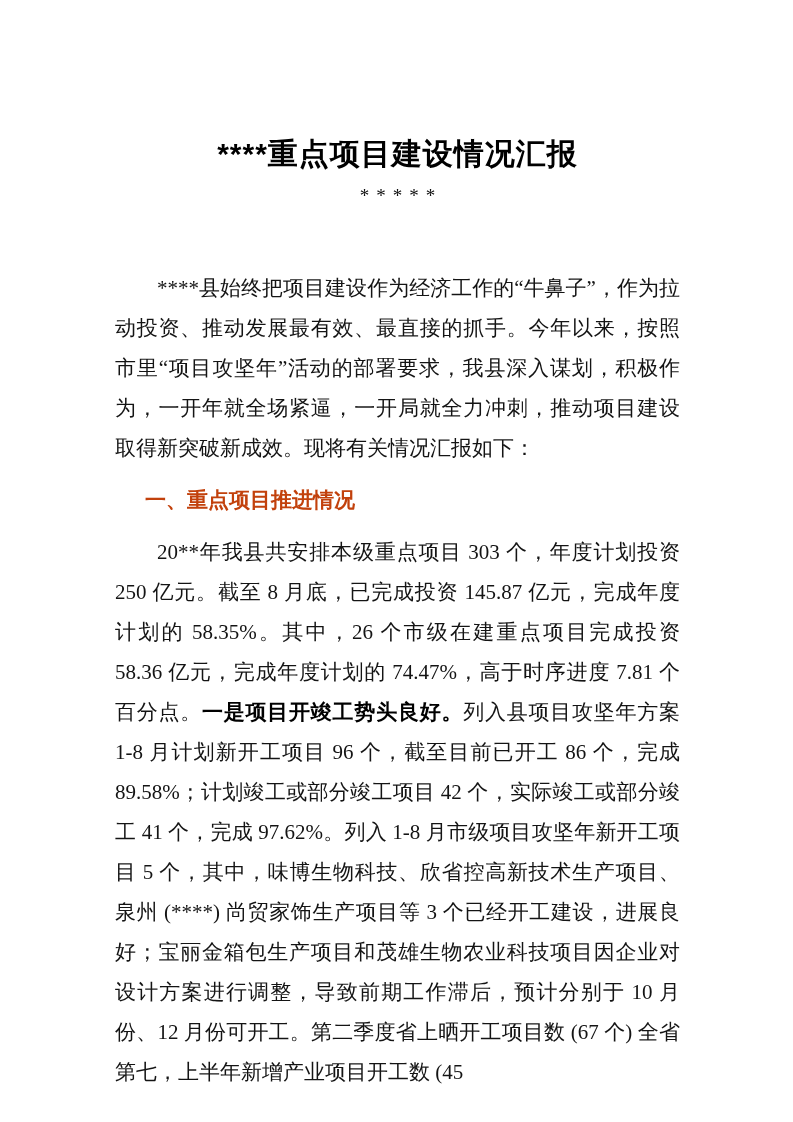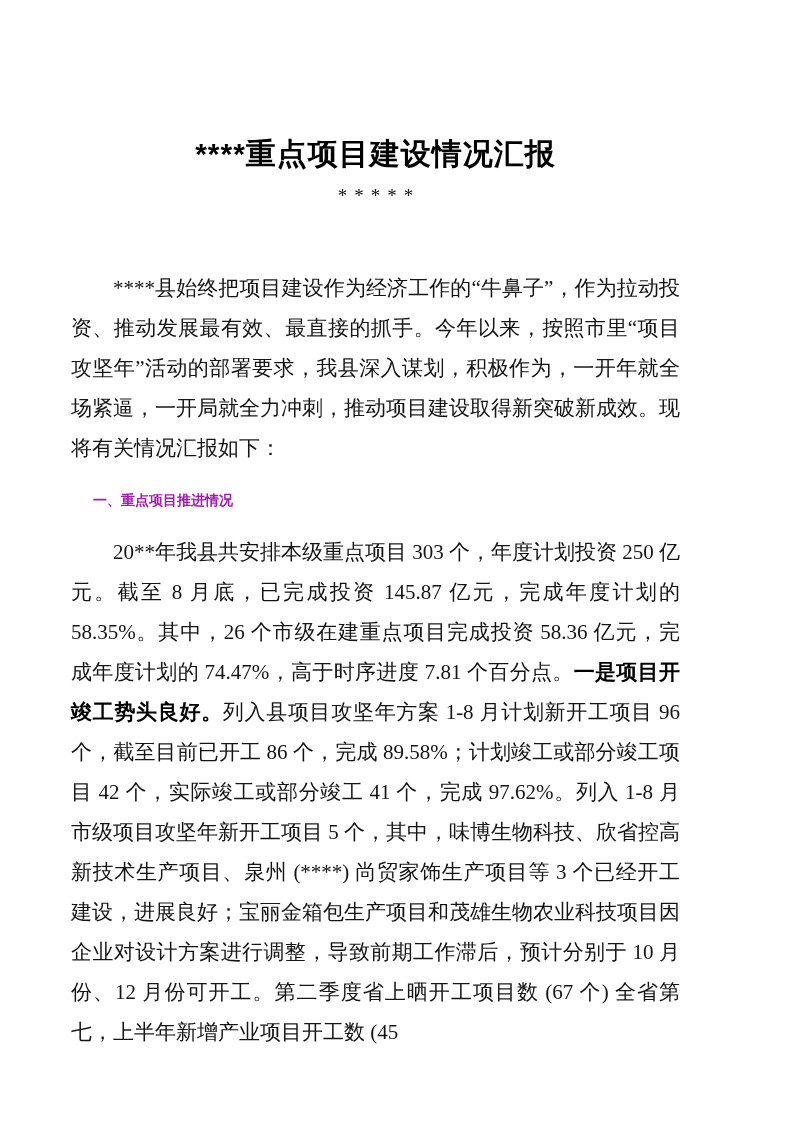--- a/index.html
+++ b/index.html
@@ -7,21 +7,21 @@
     padding: 0;
     background: #ffffff;
   }
   .page {
     position: relative;
     width: 793px;
     height: 1122px;
     margin: 0 auto;
     background: #ffffff;
     box-sizing: border-box;
-    padding: 130px 101px 0 59px;
+    padding: 130px 101px 0 103px;
     overflow: hidden;
     color: #111111;
   }
   .doc-title {
     margin: 0;
     text-align: center;
     font-family: "Liberation Sans", sans-serif;
     font-size: 30px;
     font-weight: bold;
     line-height: 48px;
@@ -44,27 +44,27 @@
     font-size: 21px;
     line-height: 40px;
     text-align: justify;
     color: #141414;
   }
   .para {
     margin: 12px;
     text-indent: 2em;
   }
   .section-heading {
-    margin: 6px;
+    margin: 0;
     font-family: "Liberation Sans", sans-serif;
-    font-size: 14px;
+    font-size: 21px;
     font-weight: bold;
     line-height: 40px;
     text-indent: 2em;
-    color: #a21caf;
+    color: #c2410c;
   }
   .bold-run {
     font-weight: bold;
     color: #000000;
   }
 </style>
 </head>
 <body>
 
 <div class="page">

